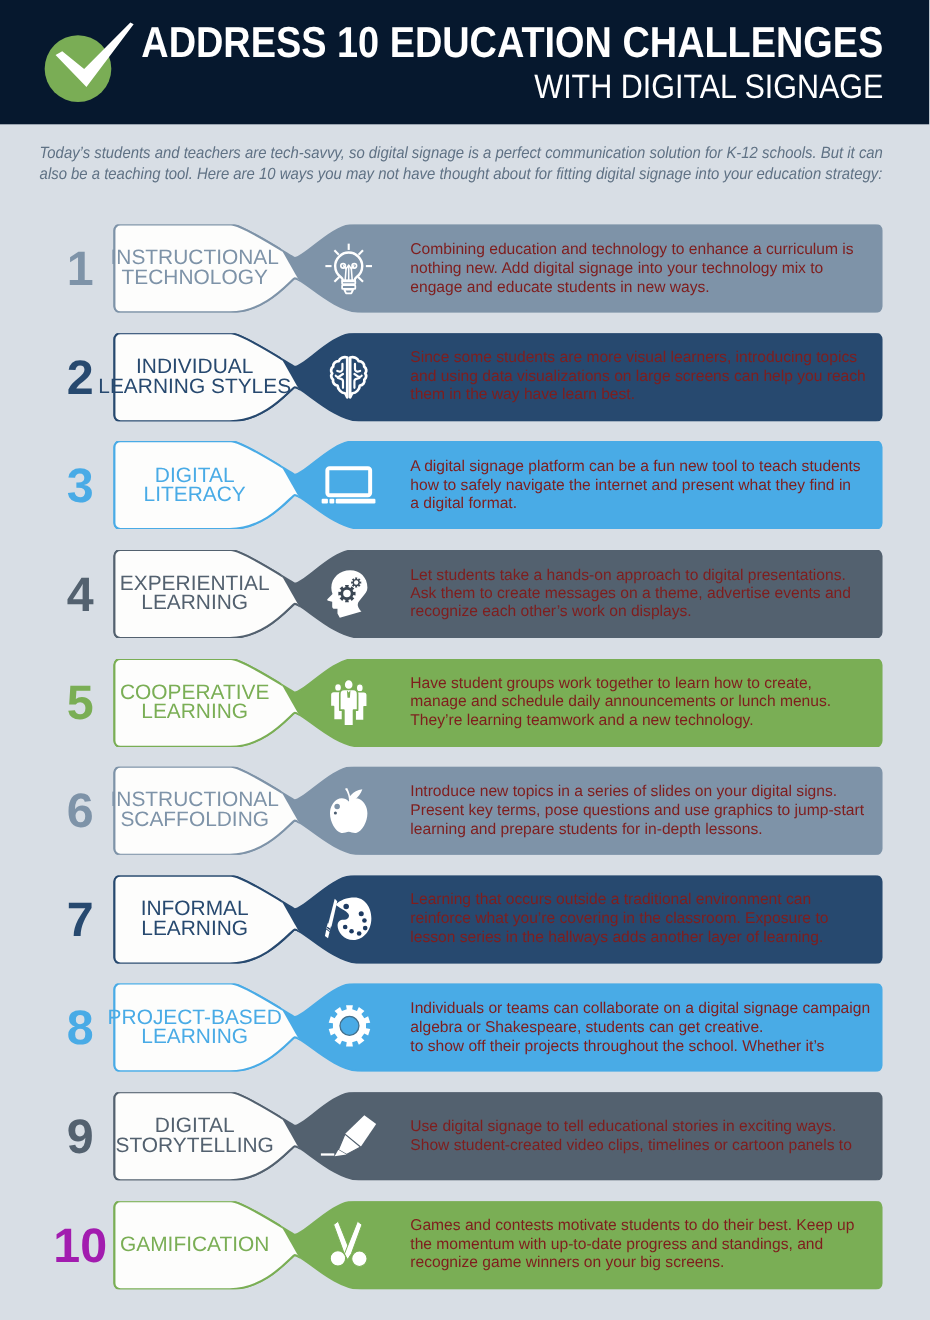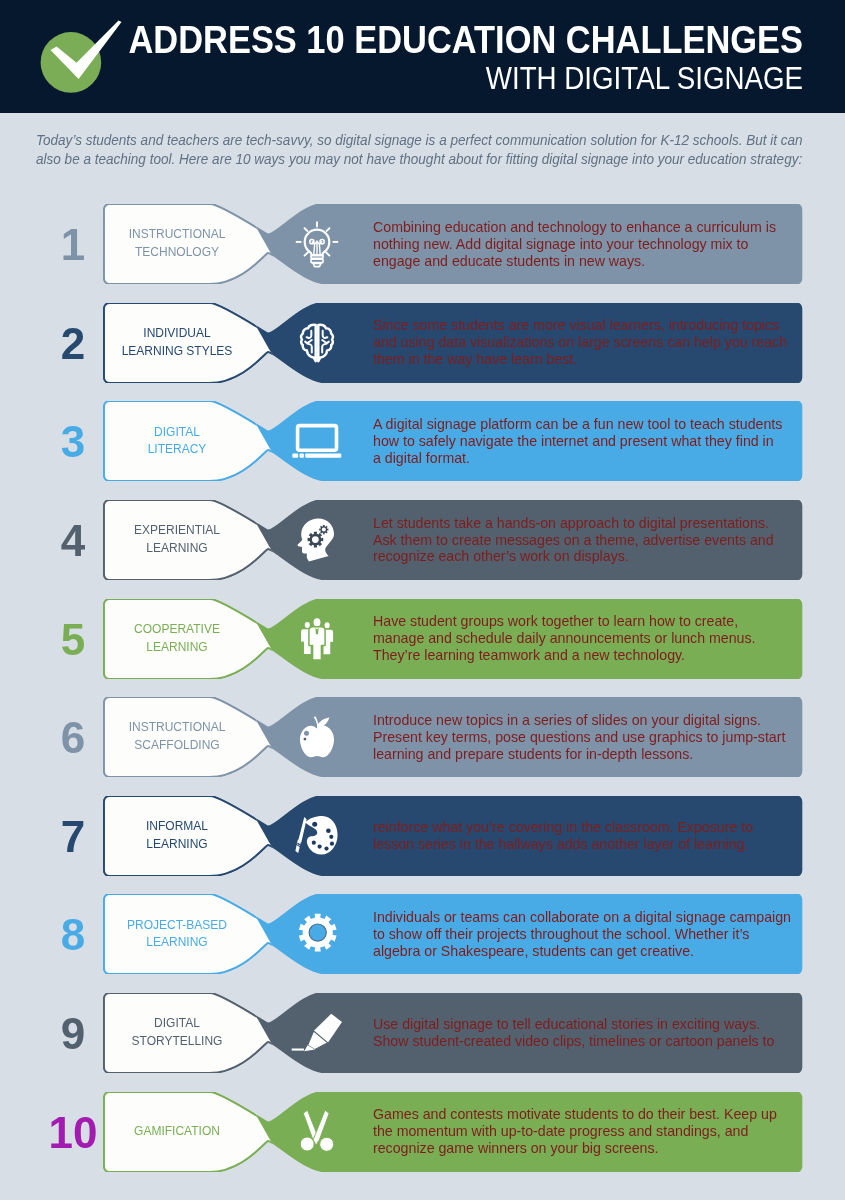--- a/index.html
+++ b/index.html
@@ -8,21 +8,21 @@
   #page{position:relative;width:845px;height:1200px;overflow:hidden;background:#d8dee5;}
   .header{position:absolute;left:0;top:0;width:845px;height:113px;background:#06182e;}
   .logo{position:absolute;left:0;top:0;width:140px;height:113px;}
   .htext{position:absolute;right:41.5px;top:18px;text-align:right;}
   .h1{font-size:39.3px;font-weight:bold;color:#fff;line-height:42px;white-space:nowrap;transform:scaleX(.876);transform-origin:100% 50%;}
   .h2{font-size:30.8px;font-weight:normal;color:#fff;line-height:37px;white-space:nowrap;transform:scaleX(.9);transform-origin:100% 50%;}
   .intro{position:absolute;left:36px;top:131.3px;width:841px;font-style:italic;font-size:14.8px;line-height:19.1px;color:#5f7184;transform:scaleX(.915);transform-origin:0 0;}
   .row{position:absolute;left:0;width:845px;height:80px;}
   .num{position:absolute;left:33px;top:0;width:80px;height:80px;line-height:82px;text-align:center;font-size:44px;font-weight:bold;}
   .shapes{position:absolute;left:0;top:0;width:845px;height:80px;}
-  .label{position:absolute;top:0;left:102px;width:150px;height:80px;white-space:nowrap;display:flex;align-items:center;justify-content:center;text-align:center;font-size:12px;line-height:17.7px;}
+  .label{position:absolute;top:0;left:102px;width:150px;height:80px;white-space:nowrap;display:flex;align-items:center;justify-content:center;text-align:center;font-size:19px;line-height:17.7px;}
   .desc{position:absolute;top:0;left:373px;width:445px;height:80px;display:flex;flex-direction:column;justify-content:center;color:#7f1d1d;font-size:14.2px;line-height:16.9px;}
   .dl{display:block;white-space:nowrap;}
   .icon{position:absolute;left:293px;top:16px;width:48px;height:48px;overflow:visible;}
   .icon svg{overflow:visible;}
 </style>
 </head>
 <body>
 
 <div id="page">
 
@@ -250,20 +250,21 @@
  <circle cx="39.0" cy="31.7" r="2.1" fill="#1d3a61"></circle>
  <circle cx="33.5" cy="36.6" r="2.1" fill="#1d3a61"></circle>
  <circle cx="26.6" cy="34.6" r="2.1" fill="#1d3a61"></circle>
  <circle cx="20.8" cy="30.7" r="2.1" fill="#1d3a61"></circle>
  <path d="M11.3 5.0 L13.6 7.3 L8.3 30.4 L5.3 28.2 Z" fill="#fff"></path>
  <path d="M8.0 29.4 L5.0 27.2 L3.7 32.0 L6.8 34.3 Z" fill="#fff"></path>
  <path d="M4.4 31.0 L7.0 32.9" stroke="#1d3a61" stroke-width="1.2" fill="none"></path>
  <path d="M3.6 33.0 L6.6 35.2 L5.2 41.0 L2.4 38.9 Z" fill="#fff"></path>
 </svg></div>
         <div class="desc">
+          <span class="dl">Learning that occurs outside a traditional environment can</span>
           <span class="dl">reinforce what you’re covering in the classroom. Exposure to</span>
           <span class="dl">lesson series in the hallways adds another layer of learning.</span>
         </div>
       </div>
       <div class="row" style="top: 894.4px;">
         <div class="num" style="color:#49abe6">8</div>
         <svg class="shapes" viewBox="0 0 845 80">
     <defs>
             <clipPath id="clp7">
               <path d="M -10 -10 L 237.2 -10 L 294 90 L -10 90 Z"></path>
@@ -274,22 +275,22 @@
       <path d="M 109.5 0 L 210 0 C 221.1 0 266.5 30.4 268 30.4 C 276.6 30.4 302 0 322 0 L 796 0 A 5.5 5.5 0 0 1 801.5 5.5 L 801.5 74.5 A 5.5 5.5 0 0 1 796 80 L 329 80 C 303.4 80 275.3 49 268 49 C 265.4 49 242.8 80 209 80 L 109.5 80 A 5.5 5.5 0 0 1 104 74.5 L 104 5.5 A 5.5 5.5 0 0 1 109.5 0 Z" fill="#fdfdfc" stroke="#49abe6" stroke-width="1.9" stroke-linejoin="round"></path>
     </g>
   </svg>
         <div class="label" style="color:#49abe6">PROJECT-BASED<br>LEARNING</div>
         <div class="icon"><svg viewBox="0 0 48 48" overflow="visible">
  <path d="M 22.23 7.60 L 21.59 3.75 L 27.81 3.75 L 27.17 7.60 L 31.52 9.01 L 33.26 5.53 L 38.29 9.18 L 35.52 11.92 L 38.20 15.61 L 41.66 13.82 L 43.58 19.73 L 39.73 20.32 L 39.73 24.88 L 43.58 25.47 L 41.66 31.38 L 38.20 29.59 L 35.52 33.28 L 38.29 36.02 L 33.26 39.67 L 31.52 36.19 L 27.17 37.60 L 27.81 41.45 L 21.59 41.45 L 22.23 37.60 L 17.88 36.19 L 16.14 39.67 L 11.11 36.02 L 13.88 33.28 L 11.20 29.59 L 7.74 31.38 L 5.82 25.47 L 9.67 24.88 L 9.67 20.32 L 5.82 19.73 L 7.74 13.82 L 11.20 15.61 L 13.88 11.92 L 11.11 9.18 L 16.14 5.53 L 17.88 9.01 Z" fill="#fff"></path>
  <circle cx="24.7" cy="22.6" r="8.6" fill="#49abe6" stroke="#44708c" stroke-width="1.2"></circle>
 </svg></div>
         <div class="desc">
           <span class="dl">Individuals or teams can collaborate on a digital signage campaign</span>
+          <span class="dl">algebra or Shakespeare, students can get creative.</span>
           <span class="dl">to show off their projects throughout the school. Whether it’s</span>
-          <span class="dl">algebra or Shakespeare, students can get creative.</span>
         </div>
       </div>
       <div class="row" style="top: 993px;">
         <div class="num" style="color:#53616f">9</div>
         <svg class="shapes" viewBox="0 0 845 80">
     <defs>
             <clipPath id="clp8">
               <path d="M -10 -10 L 237.2 -10 L 294 90 L -10 90 Z"></path>
             </clipPath>
           </defs>

